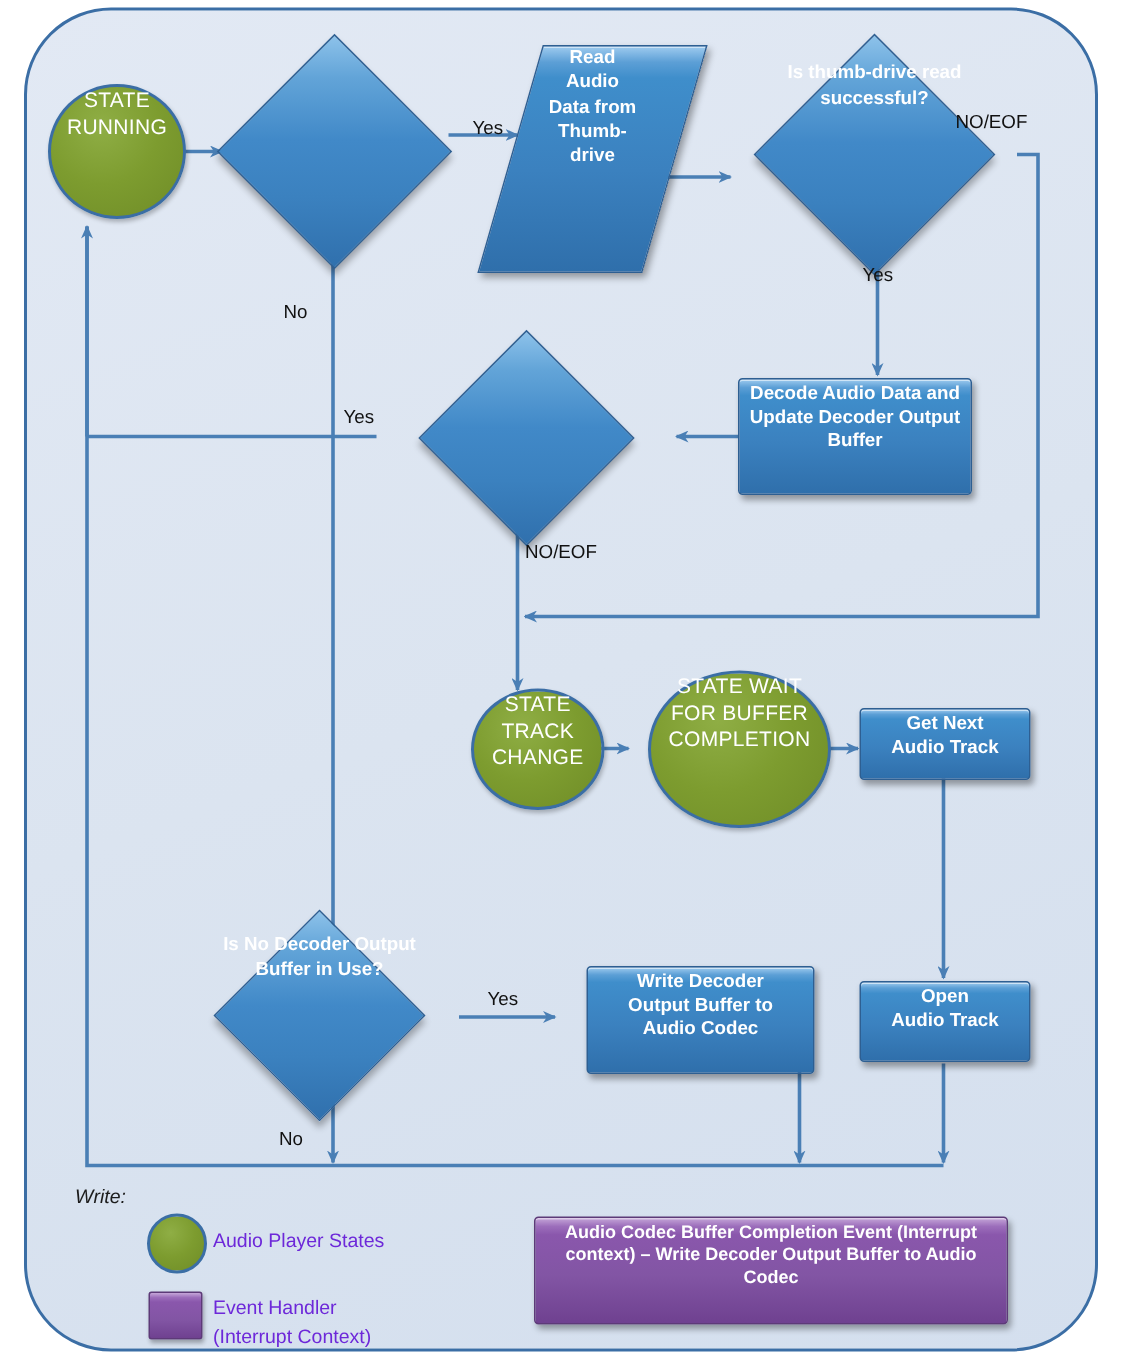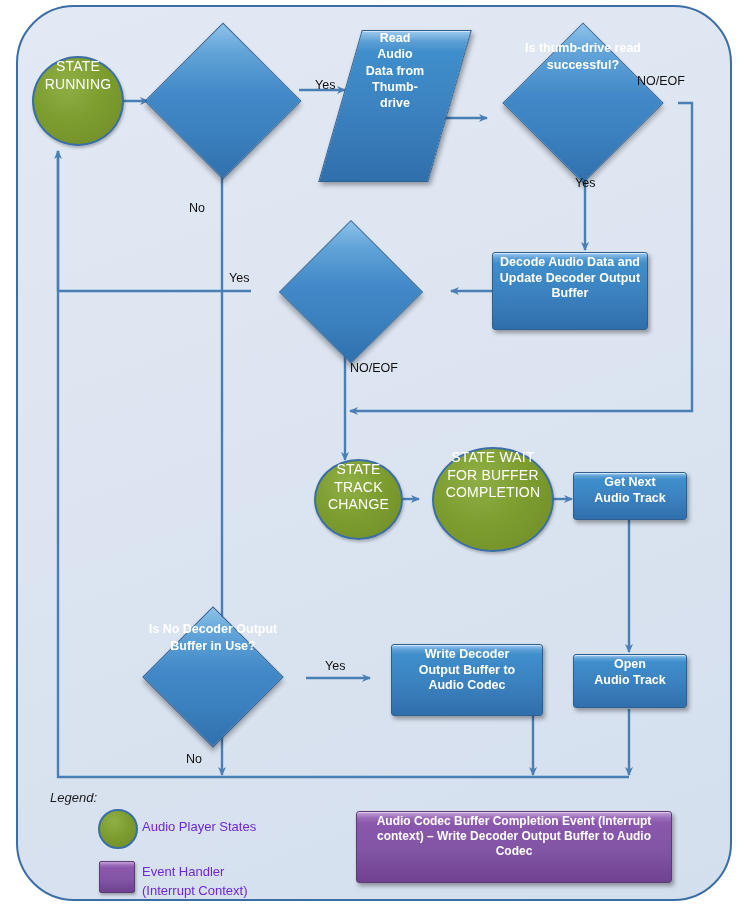--- a/index.html
+++ b/index.html
@@ -291,21 +291,21 @@
 
   <div class="edgelabel" style="left:315px; top:78px;">Yes</div>
   <div class="edgelabel" style="left:189px; top:201px;">No</div>
   <div class="edgelabel" style="left:637px; top:74px;">NO/EOF</div>
   <div class="edgelabel" style="left:575px; top:176px;">Yes</div>
   <div class="edgelabel" style="left:229px; top:271px;">Yes</div>
   <div class="edgelabel" style="left:350px; top:361px;">NO/EOF</div>
   <div class="edgelabel" style="left:325px; top:659px;">Yes</div>
   <div class="edgelabel" style="left:186px; top:752px;">No</div>
 
-  <div class="legend-title" style="left:50px; top:790px;">Legend:</div>
+  <div class="legend-title" style="left:50px; top:790px;">Write:</div>
 
   <div class="legend-swatch-circle" style="left:98px; top:809px;"></div>
   <div class="legend-text" style="left:142px; top:818px;">Audio Player States</div>
 
   <div class="legend-swatch-square" style="left:99px; top:861px;"></div>
   <div class="legend-text" style="left:142px; top:863px;">
     <div>Event Handler</div>
     <div>(Interrupt Context)</div>
   </div>
 

